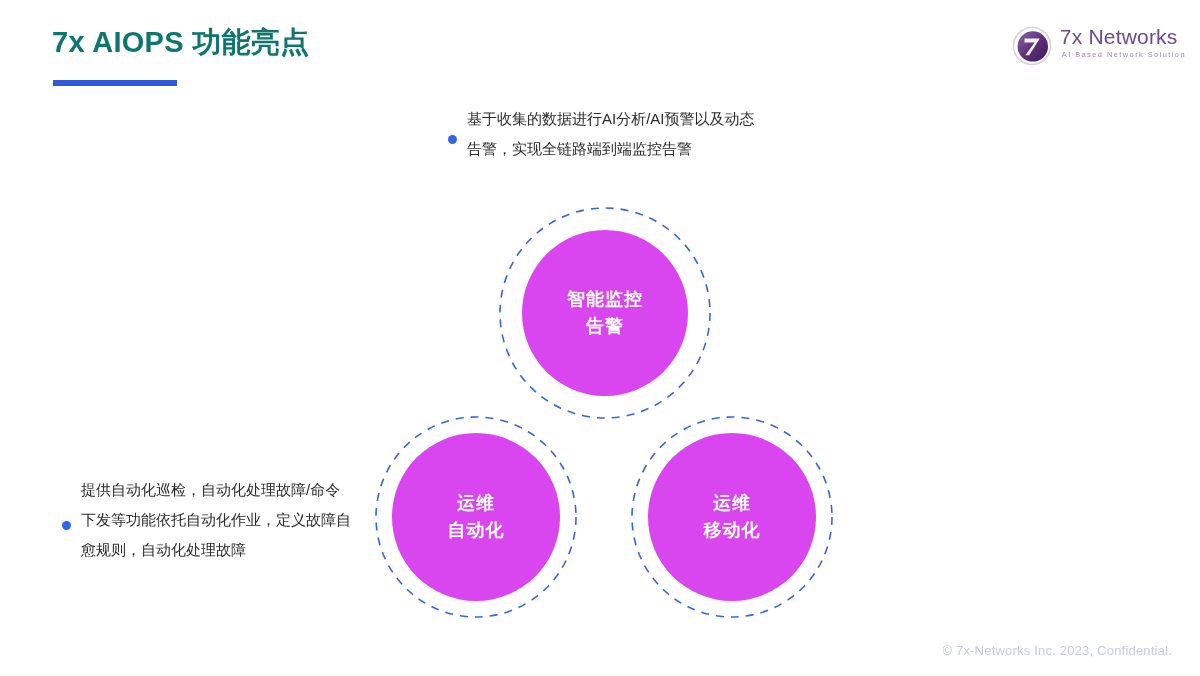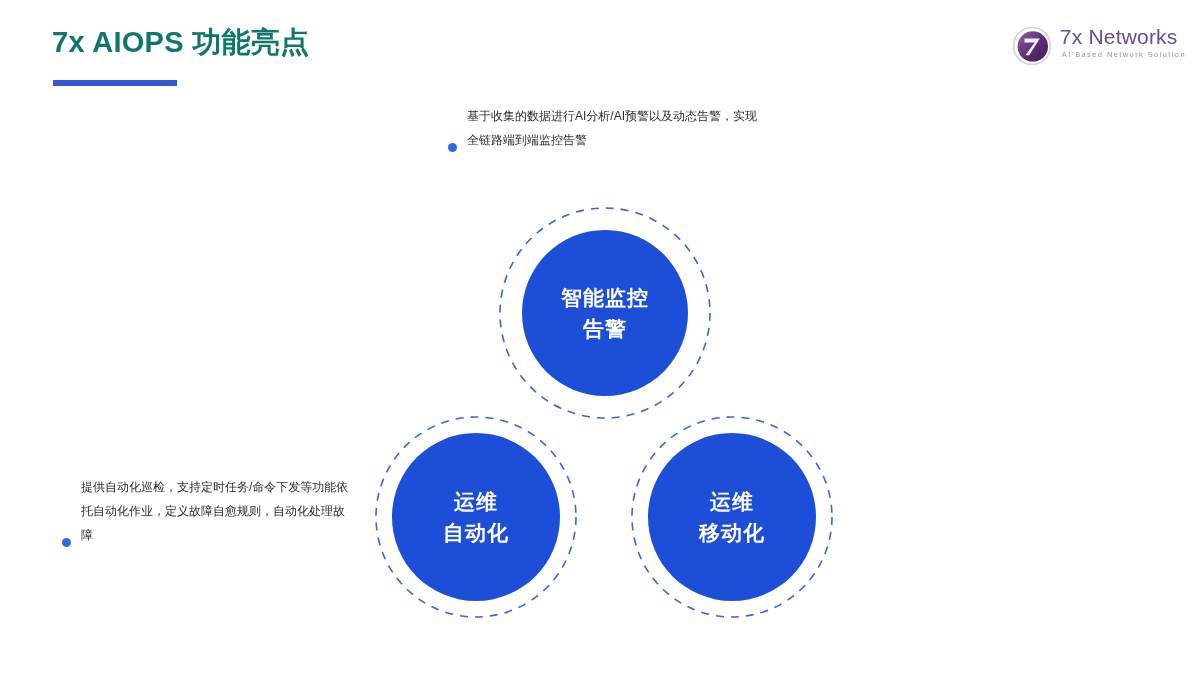--- a/index.html
+++ b/index.html
@@ -38,35 +38,35 @@
   .logo-tag{
     font-size:7.5px;color:#9f89b5;letter-spacing:1.4px;
     margin-top:4px;margin-left:2px;white-space:nowrap;
   }
 
   
   .diagram{position:absolute;left:0;top:0;width:1200px;height:676px;pointer-events:none;}
 
   .node{
     position:absolute;border-radius:50%;
-    background:#1d4ed8;
+    background:#d946ef;
     display:flex;flex-direction:column;
     align-items:center;justify-content:center;
-    color:#ffffff;font-weight:bold;font-size:21px;
+    color:#ffffff;font-weight:bold;font-size:18px;
     line-height:1.5;letter-spacing:1px;
   }
   .node span{display:block;}
   .node-top{left:522px;top:230px;width:166px;height:166px;}
   .node-left{left:392px;top:433px;width:168px;height:168px;}
   .node-right{left:648px;top:433px;width:168px;height:168px;}
 
   
   .callout{
-    position:absolute;display:flex;align-items:flex-end;gap:10px;
-    font-size:12px;color:#2b2b2b;line-height:2.0;
+    position:absolute;display:flex;align-items:center;gap:10px;
+    font-size:15px;color:#2b2b2b;line-height:2.0;
   }
   .callout .dot{
     flex:0 0 9px;width:9px;height:9px;border-radius:50%;
     background:#3366e6;margin-top:11px;
   }
   .callout p{margin:0;}
   .callout-top{left:448px;top:104px;width:320px;}
   .callout-left{left:62px;top:475px;width:290px;}
   .callout-right{left:852px;top:473px;width:290px;}
 
@@ -124,18 +124,19 @@
     <span>移动化</span>
   </div>
 
   <div class="callout callout-top">
     <span class="dot"></span>
     <p>基于收集的数据进行AI分析/AI预警以及动态告警，实现全链路端到端监控告警</p>
   </div>
 
   <div class="callout callout-left">
     <span class="dot"></span>
-    <p>提供自动化巡检，支持定时任务/命令下发等功能依托自动化作业，定义故障自愈规则，自动化处理故障</p>
+    <p>提供自动化巡检，自动化处理故障/命令下发等功能依托自动化作业，定义故障自愈规则，自动化处理故障</p>
   </div>
 
 
+  <div class="footer">© 7x-Networks Inc. 2023, Confidential.</div>
 
 </div>
 
 </body></html>

